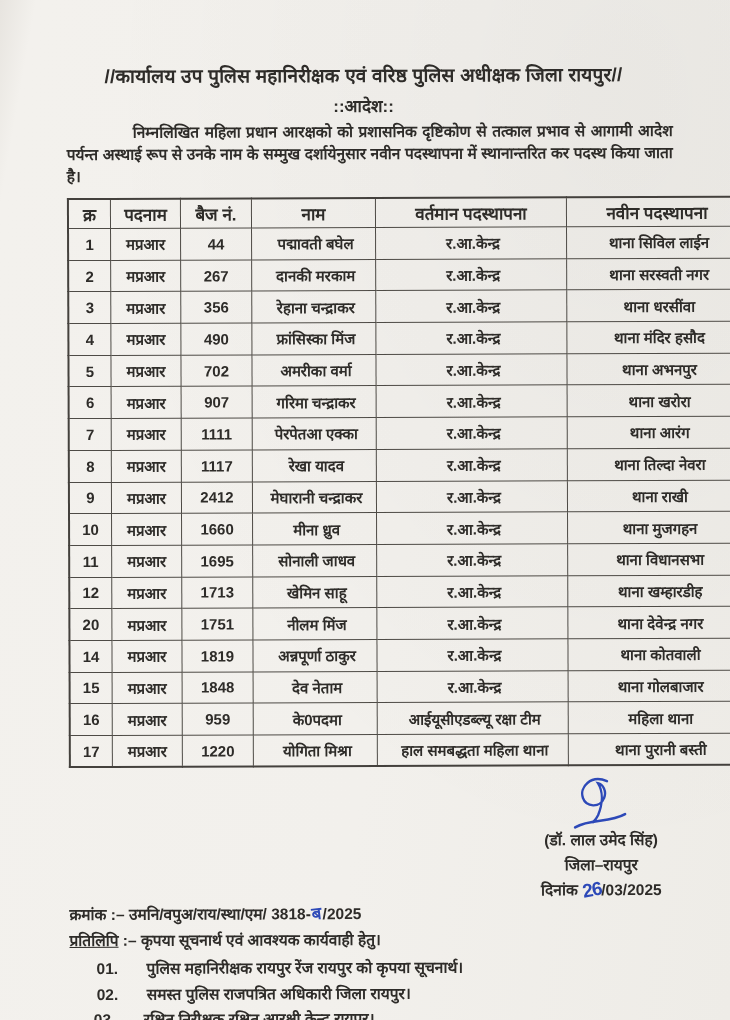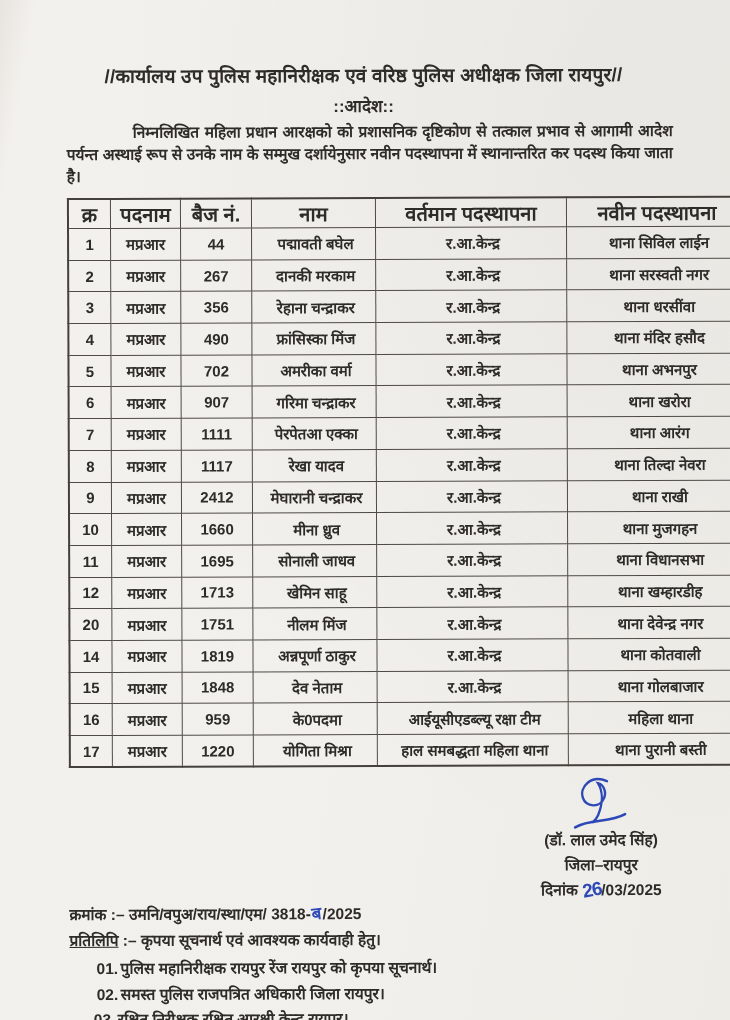--- a/index.html
+++ b/index.html
@@ -36,21 +36,21 @@
     position: absolute; top: 197px; left: 68px;
     width: 625px; border-collapse: collapse; table-layout: fixed;
     font-size: 15px; font-weight: 600;
   }
   .order-table th, .order-table td {
     border: 1.5px solid #4e4b46;
     padding: 0 4px;
     overflow: hidden; white-space: nowrap;
   }
   .order-table { border: 2px solid #44413d; }
-  .order-table thead th { height: 28px; text-align: center; font-weight: 700; font-size: 20px; }
+  .order-table thead th { height: 28px; text-align: center; font-weight: 700; font-size: 17px; }
   .order-table tbody tr { height: 31.7px; }
   .order-table .col-0 { width: 33px; }
   .order-table .col-1 { width: 61px; }
   .order-table .col-2 { width: 62px; }
   .order-table .col-3 { width: 115px; }
   .order-table .col-4 { width: 182px; }
   .order-table .col-5 { width: 172px; }
   .order-table td.c-center { text-align: center; }
   .order-table td.c-left { text-align: center; padding-left: 8px; }
 
@@ -66,21 +66,21 @@
   }
 
   .ref-line { position: absolute; top: 901px; left: 68px; font-size: 15.5px; font-weight: 700; }
   .pen-ref {
     display: inline-block; font-size: 17px; font-weight: 700;
     transform: rotate(-6deg); margin: 0 1px;
   }
   .copy-line { position: absolute; top: 928px; left: 68px; font-size: 15.5px; font-weight: 700; }
   .copy-line .u { text-decoration: underline; }
   .copy-item { position: absolute; font-size: 15.5px; font-weight: 600; white-space: nowrap; }
-  .copy-item .num { display: inline-block; width: 24px; }
+  .copy-item .num { display: inline-block; width: 50px; }
   .copy-0 { top: 956px; left: 95px; }
   .copy-1 { top: 982px; left: 95px; }
   .copy-2 { top: 1007px; left: 92px; }
 </style>
 </head>
 <body>
 
 <div class="page">
   <div class="doc">
 

